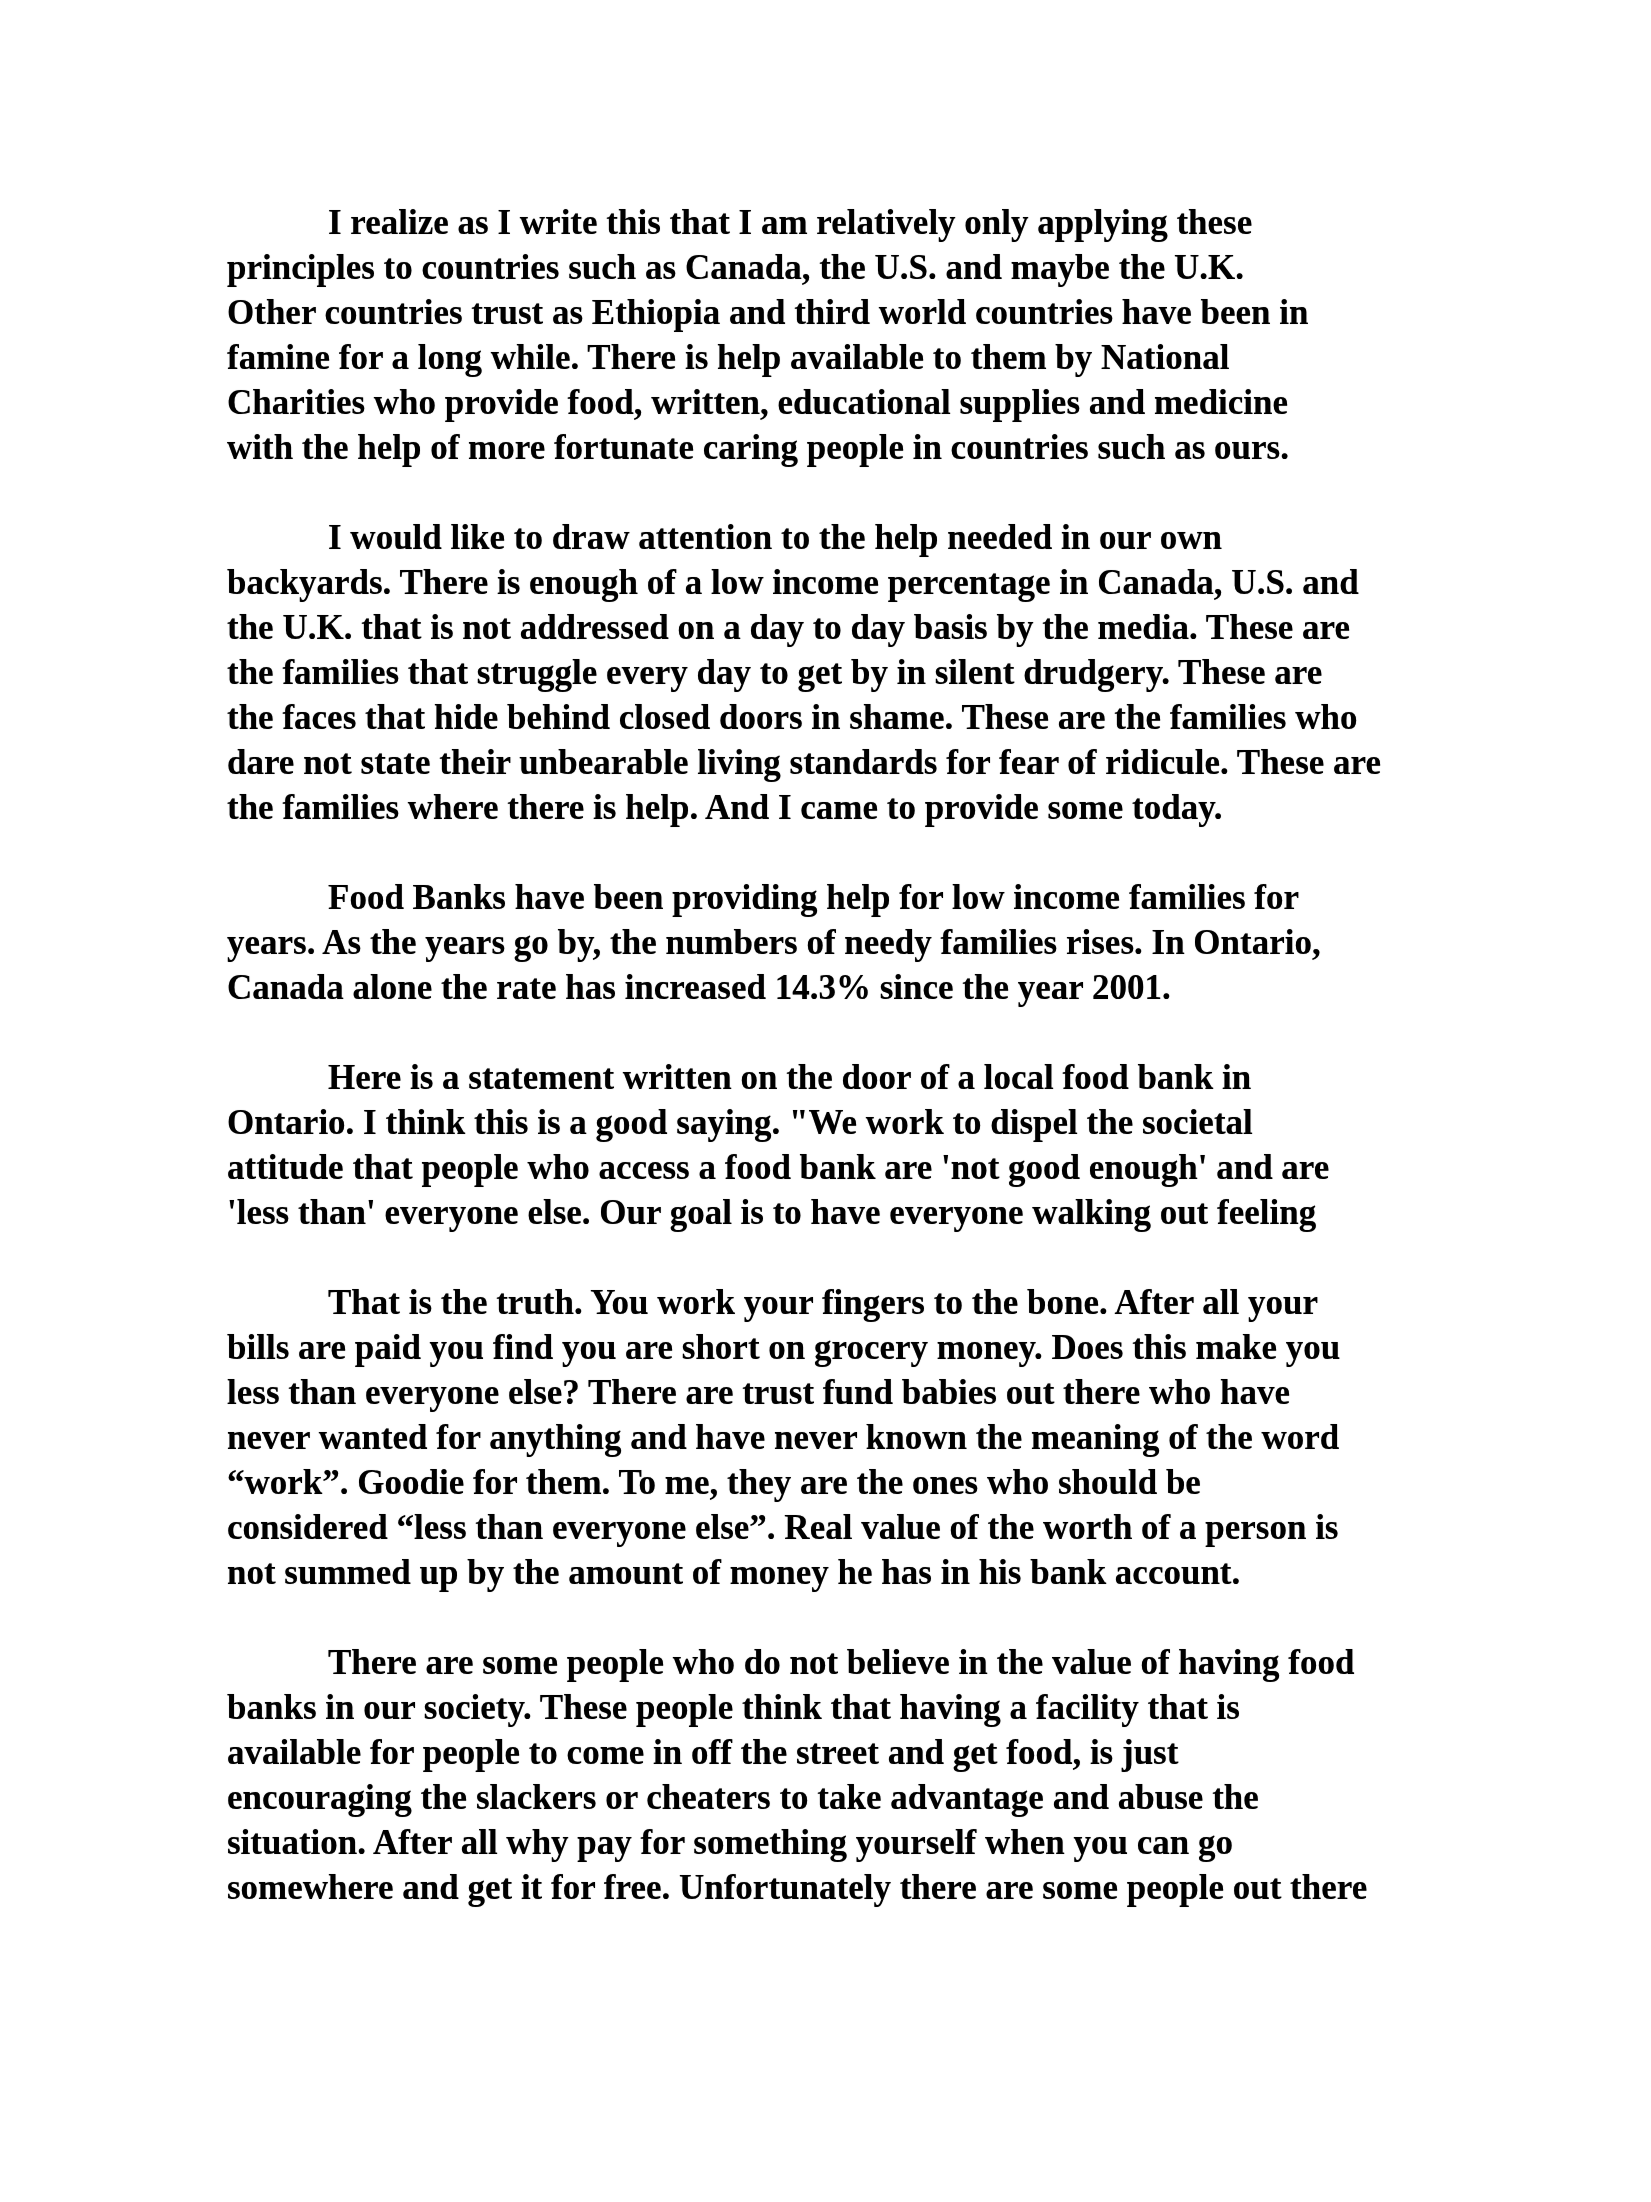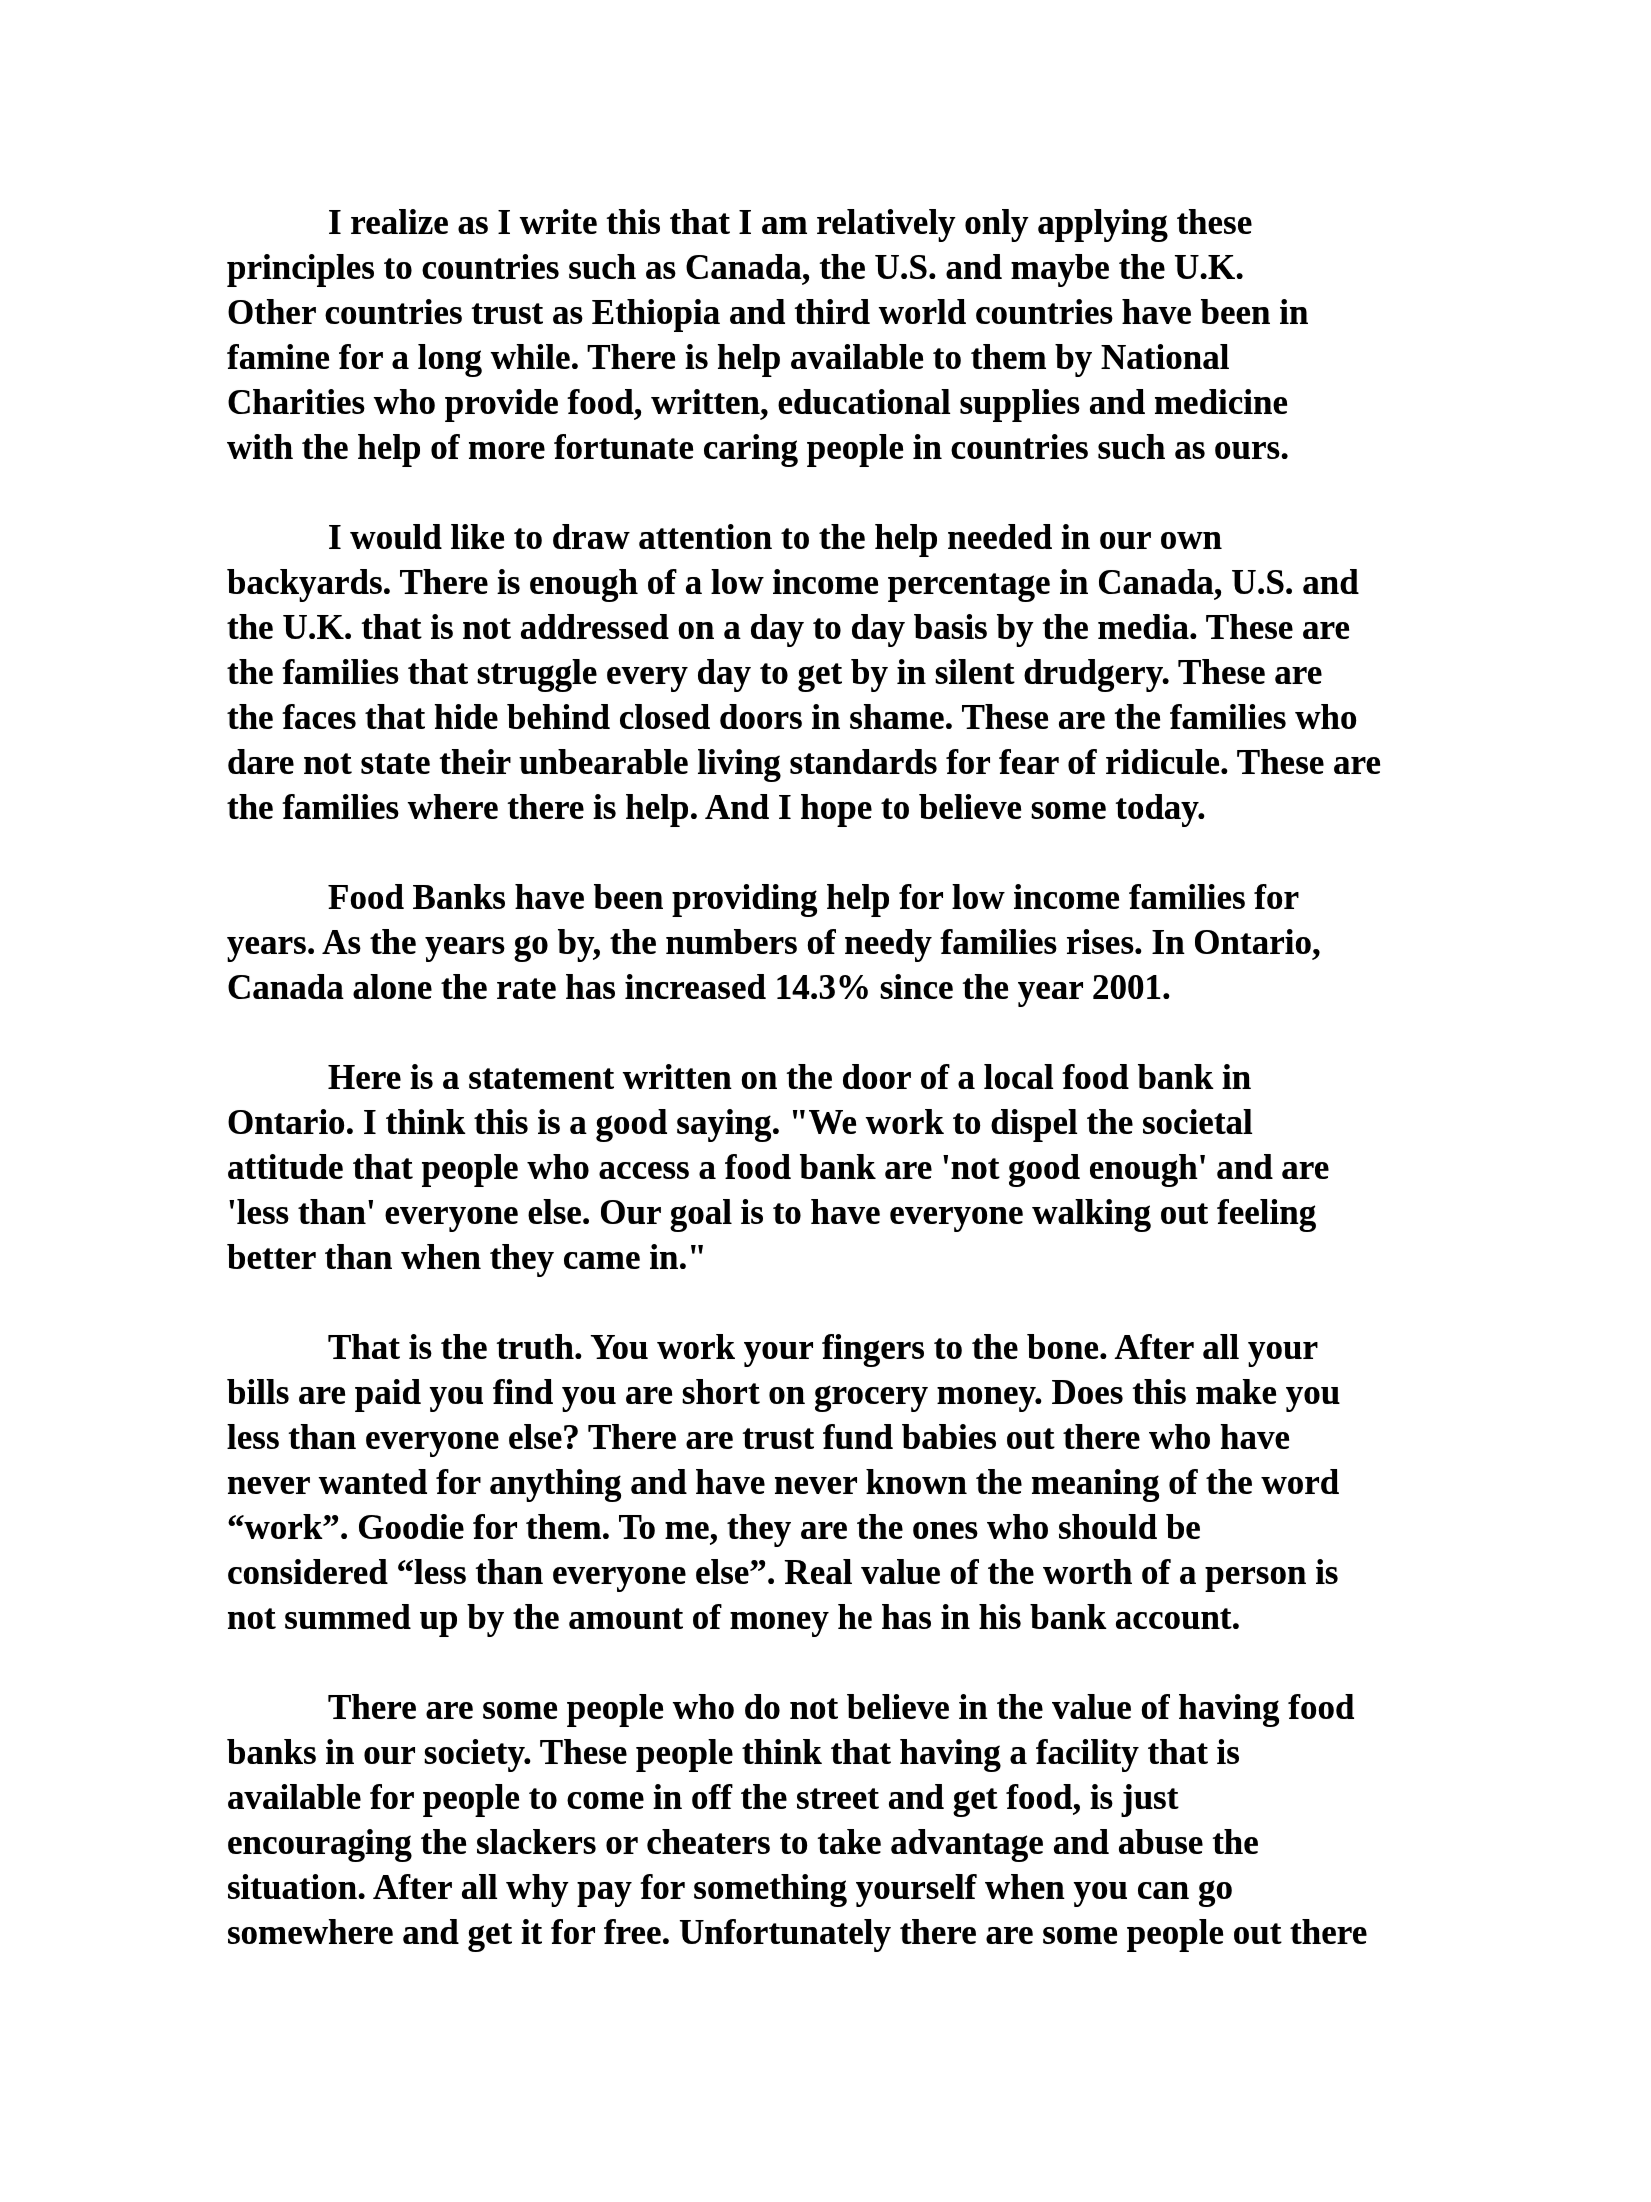--- a/index.html
+++ b/index.html
@@ -54,33 +54,32 @@
         <div class="line">Charities who provide food, written, educational supplies and medicine</div>
         <div class="line">with the help of more fortunate caring people in countries such as ours.</div>
       </div>
       <div class="paragraph">
         <div class="line first">I would like to draw attention to the help needed in our own</div>
         <div class="line">backyards. There is enough of a low income percentage in Canada, U.S. and</div>
         <div class="line">the U.K. that is not addressed on a day to day basis by the media. These are</div>
         <div class="line">the families that struggle every day to get by in silent drudgery. These are</div>
         <div class="line">the faces that hide behind closed doors in shame. These are the families who</div>
         <div class="line">dare not state their unbearable living standards for fear of ridicule. These are</div>
-        <div class="line">the families where there is help. And I hope to believe some today.</div>
+        <div class="line">the families where there is help. And I came to provide some today.</div>
       </div>
       <div class="paragraph">
         <div class="line first">Food Banks have been providing help for low income families for</div>
         <div class="line">years. As the years go by, the numbers of needy families rises. In Ontario,</div>
         <div class="line">Canada alone the rate has increased 14.3% since the year 2001.</div>
       </div>
       <div class="paragraph">
         <div class="line first">Here is a statement written on the door of a local food bank in</div>
         <div class="line">Ontario. I think this is a good saying. "We work to dispel the societal</div>
         <div class="line">attitude that people who access a food bank are 'not good enough' and are</div>
         <div class="line">'less than' everyone else. Our goal is to have everyone walking out feeling</div>
-        <div class="line">better than when they came in."</div>
       </div>
       <div class="paragraph">
         <div class="line first">That is the truth. You work your fingers to the bone. After all your</div>
         <div class="line">bills are paid you find you are short on grocery money. Does this make you</div>
         <div class="line">less than everyone else? There are trust fund babies out there who have</div>
         <div class="line">never wanted for anything and have never known the meaning of the word</div>
         <div class="line">“work”. Goodie for them. To me, they are the ones who should be</div>
         <div class="line">considered “less than everyone else”. Real value of the worth of a person is</div>
         <div class="line">not summed up by the amount of money he has in his bank account.</div>
       </div>

